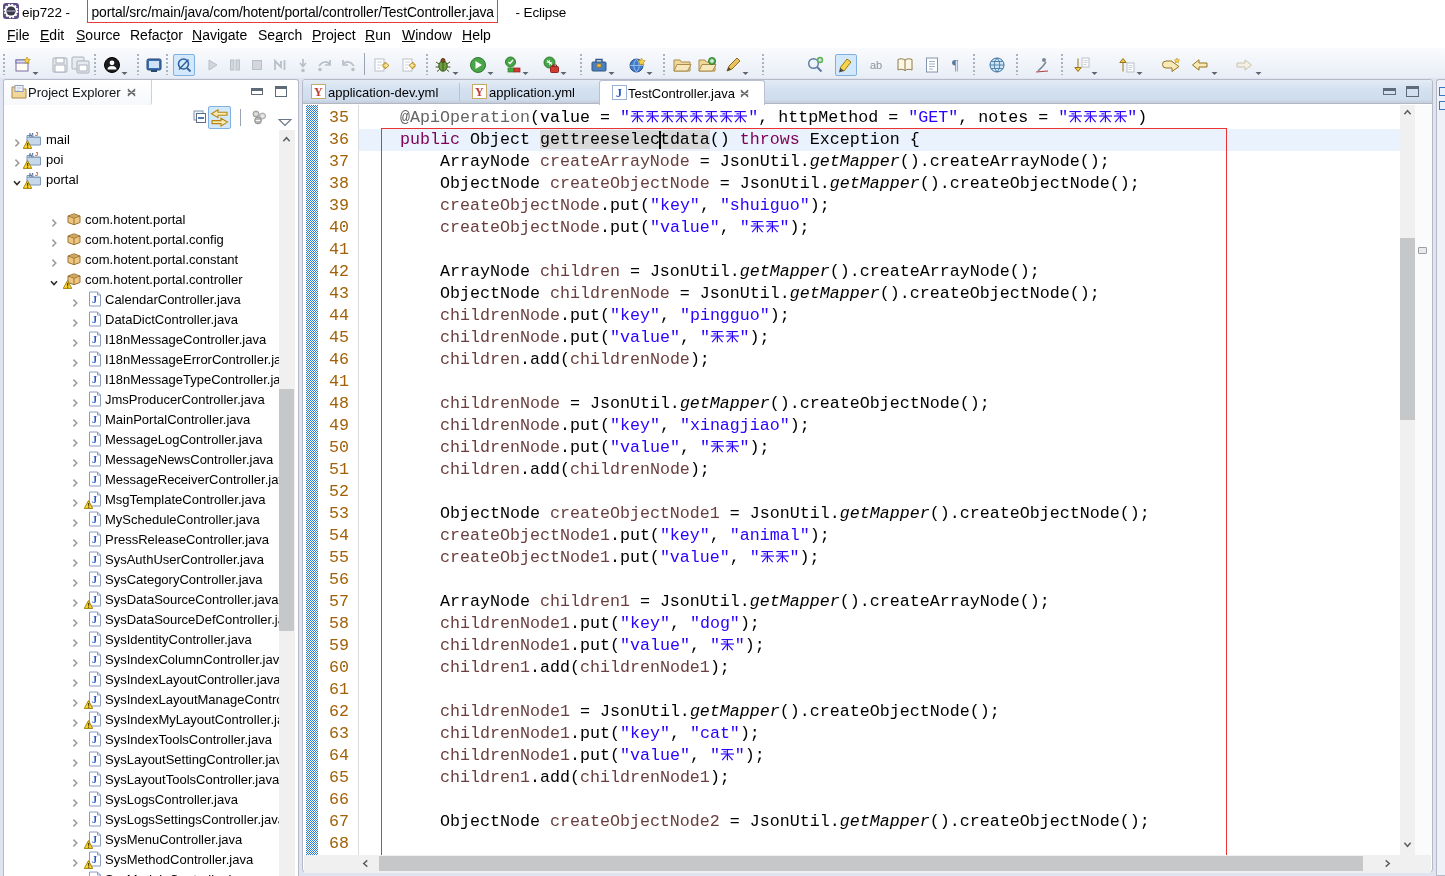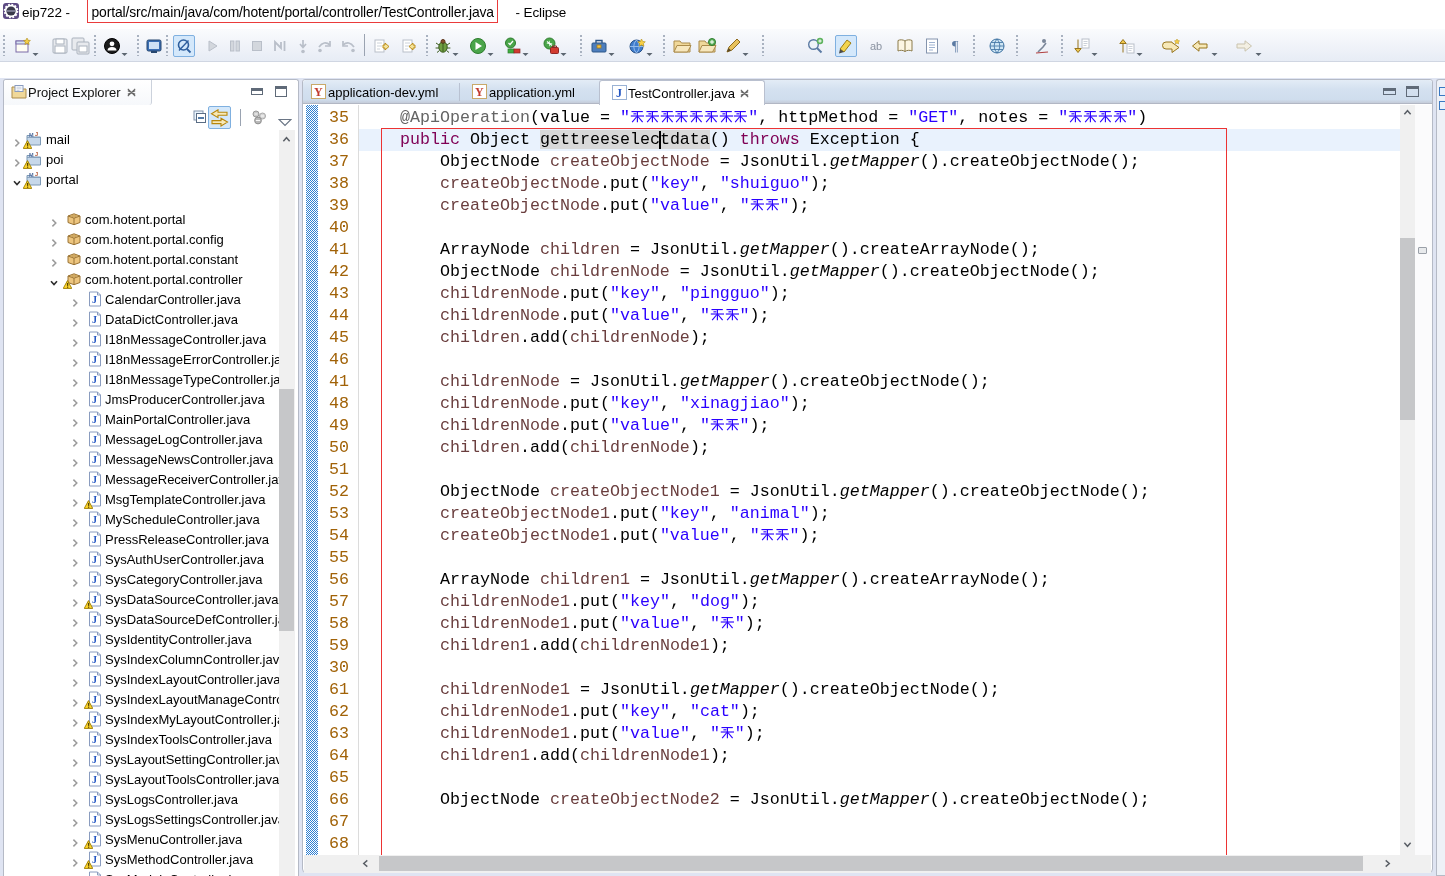--- a/index.html
+++ b/index.html
@@ -7,21 +7,21 @@
 
 #title{position:absolute;left:0;top:0;width:1445px;height:23px;background:#fff}
 #eicon{position:absolute;left:3px;top:3px;width:16px;height:16px}
 #ttext{position:absolute;left:22px;top:4px;font-size:13.5px;letter-spacing:-0.12px;color:#000;white-space:pre}
 #pathbox{border:1.5px solid #ea3b3b;padding:9px 3px 2px 3px;margin:0 14px;font-size:13.9px}
 
 #menu{position:absolute;left:0;top:23px;width:1445px;height:22px;background:#fff}
 .mi{position:absolute;top:4px;font-size:14px;color:#000;white-space:pre}
 .mi u{text-decoration:underline}
 
-#toolbar{position:absolute;left:0;top:29px;width:1445px;height:33px;background:linear-gradient(#fafbfd,#e7ecf5);border-bottom:1px solid #d0d6e2}
+#toolbar{position:absolute;left:0;top:48px;width:1445px;height:33px;background:linear-gradient(#fafbfd,#e7ecf5);border-bottom:1px solid #d0d6e2}
 .tbi{position:absolute;top:6px;width:22px;height:22px;display:flex;align-items:center;justify-content:center}
 .tbi.press{background:#d4e8fb;border:1px solid #7fb0e0;border-radius:2px}
 .ddw{position:absolute;top:14px}
 .tsep{position:absolute;top:5px;width:1px;height:22px;background:#9aa3b1}
 .thnd{position:absolute;top:6px;width:2px;height:21px;background:repeating-linear-gradient(#a9b2c0 0 2px,rgba(0,0,0,0) 2px 4px);}
 
 #main{position:absolute;left:0;top:78px;width:1445px;height:798px;background:#dfe4f2}
 
 #left{position:absolute;left:3px;top:1px;width:296px;height:797px;background:#fff;border:1px solid #b5bac6;border-radius:3px 3px 0 0;border-bottom:none}
 #lhead{position:absolute;left:0;top:0;width:294px;height:25px;background:#fff;border-radius:3px 3px 0 0}
@@ -974,21 +974,21 @@
 <div class="gl">50</div>
 <div class="gl">51</div>
 <div class="gl">52</div>
 <div class="gl">53</div>
 <div class="gl">54</div>
 <div class="gl">55</div>
 <div class="gl">56</div>
 <div class="gl">57</div>
 <div class="gl">58</div>
 <div class="gl">59</div>
-<div class="gl">30</div>
+<div class="gl">60</div>
 <div class="gl">61</div>
 <div class="gl">62</div>
 <div class="gl">63</div>
 <div class="gl">64</div>
 <div class="gl">65</div>
 <div class="gl">66</div>
 <div class="gl">67</div>
 <div class="gl">68</div>
           </div>
     <div id="gutsep"></div>
@@ -1013,20 +1013,21 @@
                   </svg>"</span>, httpMethod = <span class="s">"GET"</span>, notes = <span class="s">"<svg class="cj" viewBox="0 0 15 15">
                     <use href="#cjg"></use>
                   </svg><svg class="cj" viewBox="0 0 15 15">
                     <use href="#cjg"></use>
                   </svg><svg class="cj" viewBox="0 0 15 15">
                     <use href="#cjg"></use>
                   </svg><svg class="cj" viewBox="0 0 15 15">
                     <use href="#cjg"></use>
                   </svg>"</span>)</div>
 <div class="cl">    <span class="k">public</span> Object <span class="occ">gettreeselectdata</span>() <span class="k">throws</span> Exception {</div>
+<div class="cl">        ArrayNode <span class="v">createArrayNode</span> = JsonUtil.<span class="i">getMapper</span>().createArrayNode();</div>
 <div class="cl">        ObjectNode <span class="v">createObjectNode</span> = JsonUtil.<span class="i">getMapper</span>().createObjectNode();</div>
 <div class="cl">        <span class="v">createObjectNode</span>.put(<span class="s">"key"</span>, <span class="s">"shuiguo"</span>);</div>
 <div class="cl">        <span class="v">createObjectNode</span>.put(<span class="s">"value"</span>, <span class="s">"<svg class="cj" viewBox="0 0 15 15">
                     <use href="#cjg"></use>
                   </svg><svg class="cj" viewBox="0 0 15 15">
                     <use href="#cjg"></use>
                   </svg>"</span>);</div>
 <div class="cl"></div>
 <div class="cl">        ArrayNode <span class="v">children</span> = JsonUtil.<span class="i">getMapper</span>().createArrayNode();</div>
 <div class="cl">        ObjectNode <span class="v">childrenNode</span> = JsonUtil.<span class="i">getMapper</span>().createObjectNode();</div>

